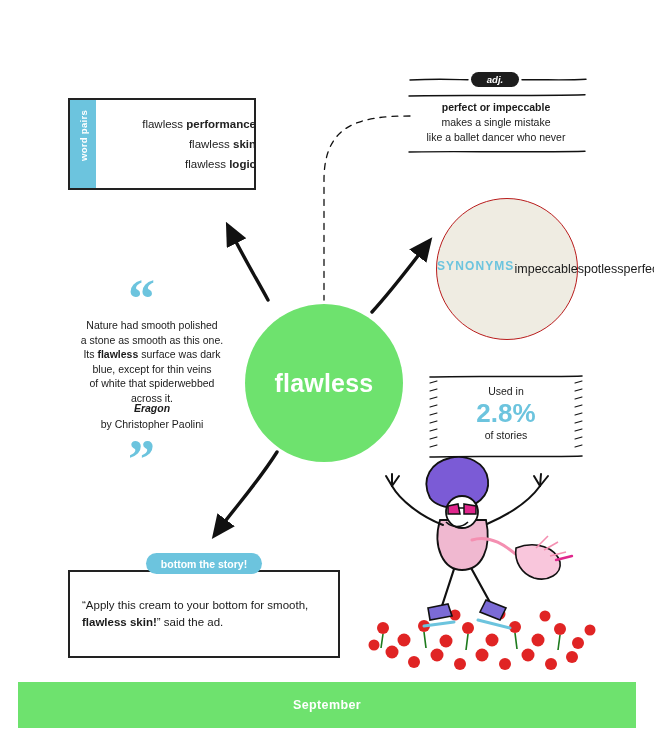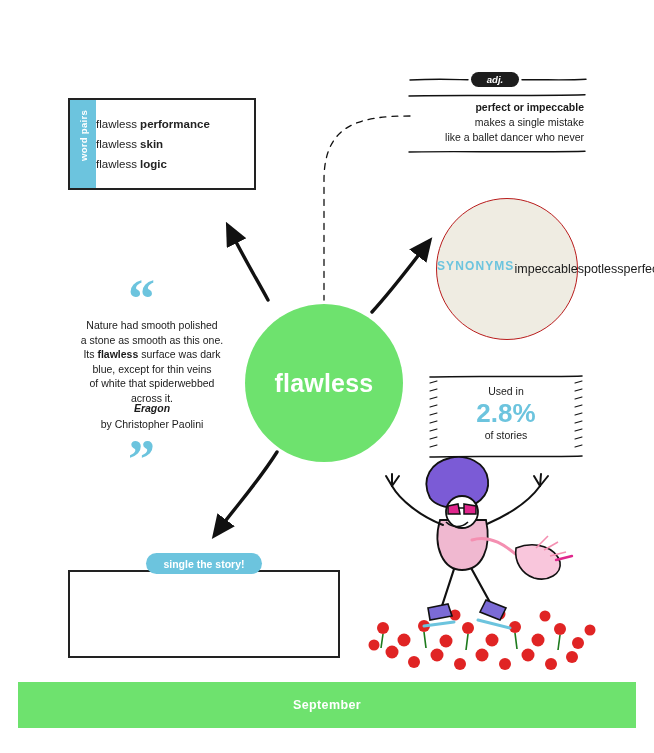--- a/index.html
+++ b/index.html
@@ -82,21 +82,21 @@
     letter-spacing: 0.3px;
   }
   .wordpairs-list {
     position: absolute;
     left: 96px;
     top: 98px;
     width: 160px;
     height: 92px;
     display: flex;
     flex-direction: column;
-    align-items: flex-start;
+    align-items: flex-end;
     justify-content: center;
     gap: 8px;
     font-size: 11.5px;
     color: #222;
   }
   .wordpairs-list div span.bold { font-weight: 700; }
 
   
   .adj-badge {
     position: absolute;
@@ -112,21 +112,21 @@
     font-weight: 700;
     display: flex;
     align-items: center;
     justify-content: center;
   }
   .definition {
     position: absolute;
     left: 408px;
     top: 100px;
     width: 176px;
-    text-align: right;
+    text-align: center;
     font-size: 10.5px;
     line-height: 15px;
     color: #1a1a1a;
   }
   .definition .d-main { font-weight: 700; }
 
   
   .syn-circle {
     position: absolute;
     left: 436px;
@@ -454,19 +454,22 @@
   <div class="quote-source">
     <div class="title">Eragon</div>
     <div>by Christopher Paolini</div>
   </div>
 
   <div class="center-circle">
     <span class="center-word">flawless</span>
   </div>
 
   <div class="story-box"></div>
-  <div class="story-pill">single the story!</div>
+  <div class="story-pill">bottom the story!</div>
+  <div class="story-text">
+    <span>“Apply this cream to your bottom for smooth, </span><b>flawless skin!</b><span>” said the ad.</span>
+  </div>
 
   <div class="footer">
     <span>September</span>
   </div>
 
 </div>
 
 </body></html>

